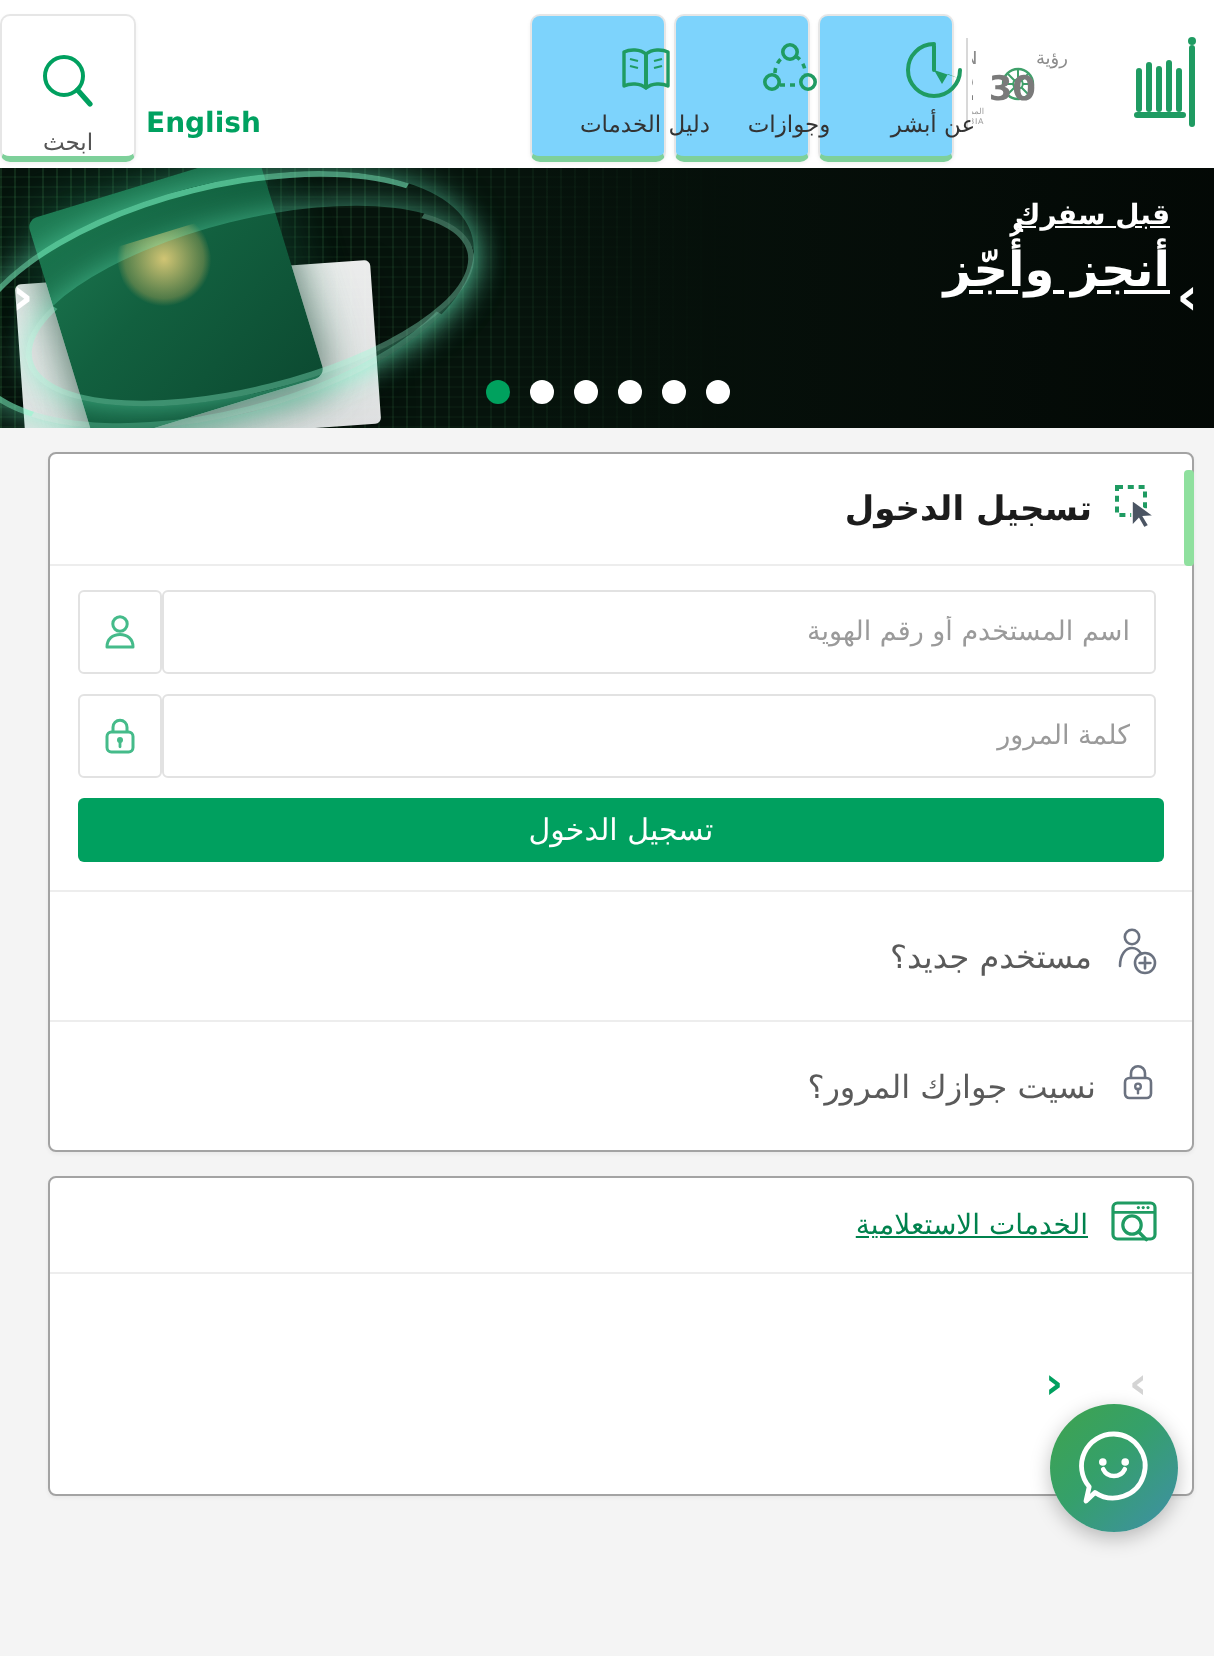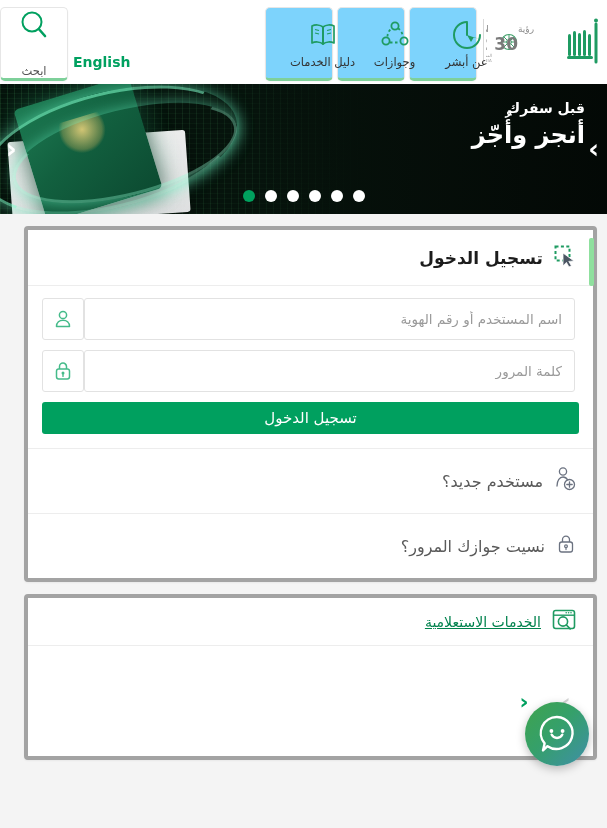--- a/index.html
+++ b/index.html
@@ -41,21 +41,21 @@
     padding-left: 47px;
   }
   .navbtn .ic { height: 34px; display: flex; align-items: center; }
   .navbtn .lbl { font-size: 11.5px; color: #333; white-space: nowrap; }
 
   .searchbtn {
     width: 68px; height: 74px; background: #fff;
     border: 1px solid #e6e6e6; border-bottom: 3px solid #7ed09a;
     border-radius: 5px; box-shadow: 0 1px 2px rgba(0,0,0,.05);
     display: flex; flex-direction: column; align-items: center;
-    justify-content: space-between; gap: 2px; cursor: pointer; margin: 4px 5px 0 0;
+    justify-content: flex-end; gap: 2px; cursor: pointer; margin: 4px 5px 0 0;
   }
   .searchbtn .lbl { font-size: 11.5px; color: #555; }
   .langlink {
     font-size: 14px; font-weight: bold; color: #00a160;
     margin-right: 18px; margin-top: 40px; cursor: pointer; text-decoration: none;
   }
 
   
   .hero {
     position: relative; height: 130px; overflow: hidden;
@@ -103,42 +103,42 @@
     position:absolute; left: -20px; top: 8px; width: 260px; height: 116px;
     border: 3px solid rgba(130,255,205,.55);
     border-radius: 50%;
     transform: rotate(-14deg);
     box-shadow: 0 0 16px rgba(110,250,200,.55);
     border-right-color: transparent; border-bottom-color: rgba(150,255,215,.25);
   }
   .swoosh.s2 { left:10px; top:26px; width:230px; height:86px; border-color: rgba(150,255,215,.35); border-top-color: transparent;}
   .hero-txt {
     position: absolute; right: 22px; top: 16px; 
-    color: #fff; z-index: 4; line-height: 1.2;
+    color: #fff; z-index: 4; line-height: 1.2; text-decoration: underline;
   }
   .hero-kicker { font-size: 14px; font-weight: 600; margin-bottom: 4px; }
   .hero-title  { font-size: 24px; font-weight: bold; letter-spacing: .5px; margin-bottom: 7px; }
   .hero-sub    { font-size: 11.5px; opacity: .95; }
   .hero-arrow {
     position: absolute; top: 50%; transform: translateY(-50%);
     color: #fff; font-size: 26px; font-weight: bold; z-index: 6;
     cursor: pointer; user-select: none; line-height: 1;
   }
   .hero-arrow.left  { left: 6px; }
   .hero-arrow.right { right: 8px; }
   .dots {
     position: absolute; bottom: 12px; left: 50%; transform: translateX(-50%);
     display: flex; gap: 10px; z-index: 7;
   }
   .dot { width: 12px; height: 12px; border-radius: 50%; background: #fff; cursor: pointer; }
   .dot.active { background: #00a15e; }
 
   
   .card {
-    background: #fff; border: 4px solid #a3a3a3; border-radius: 4px;
+    background: #fff; border: 1px solid #a3a3a3; border-radius: 4px;
     margin: 12px 10px 0 24px; box-shadow: 0 1px 2px rgba(0,0,0,.05);
     position: relative;
   }
   .card-head {
     height: 56px; display: flex; align-items: center; justify-content: flex-start;
     padding: 0 16px; border-bottom: 1px solid #ededed; gap: 10px;
   }
   .card-head .ttl { font-size: 17px; color: #1c1c1c; font-weight: 600; }
   .accent {
     position: absolute; right: -1px; top: 8px; width: 5px; height: 48px;

